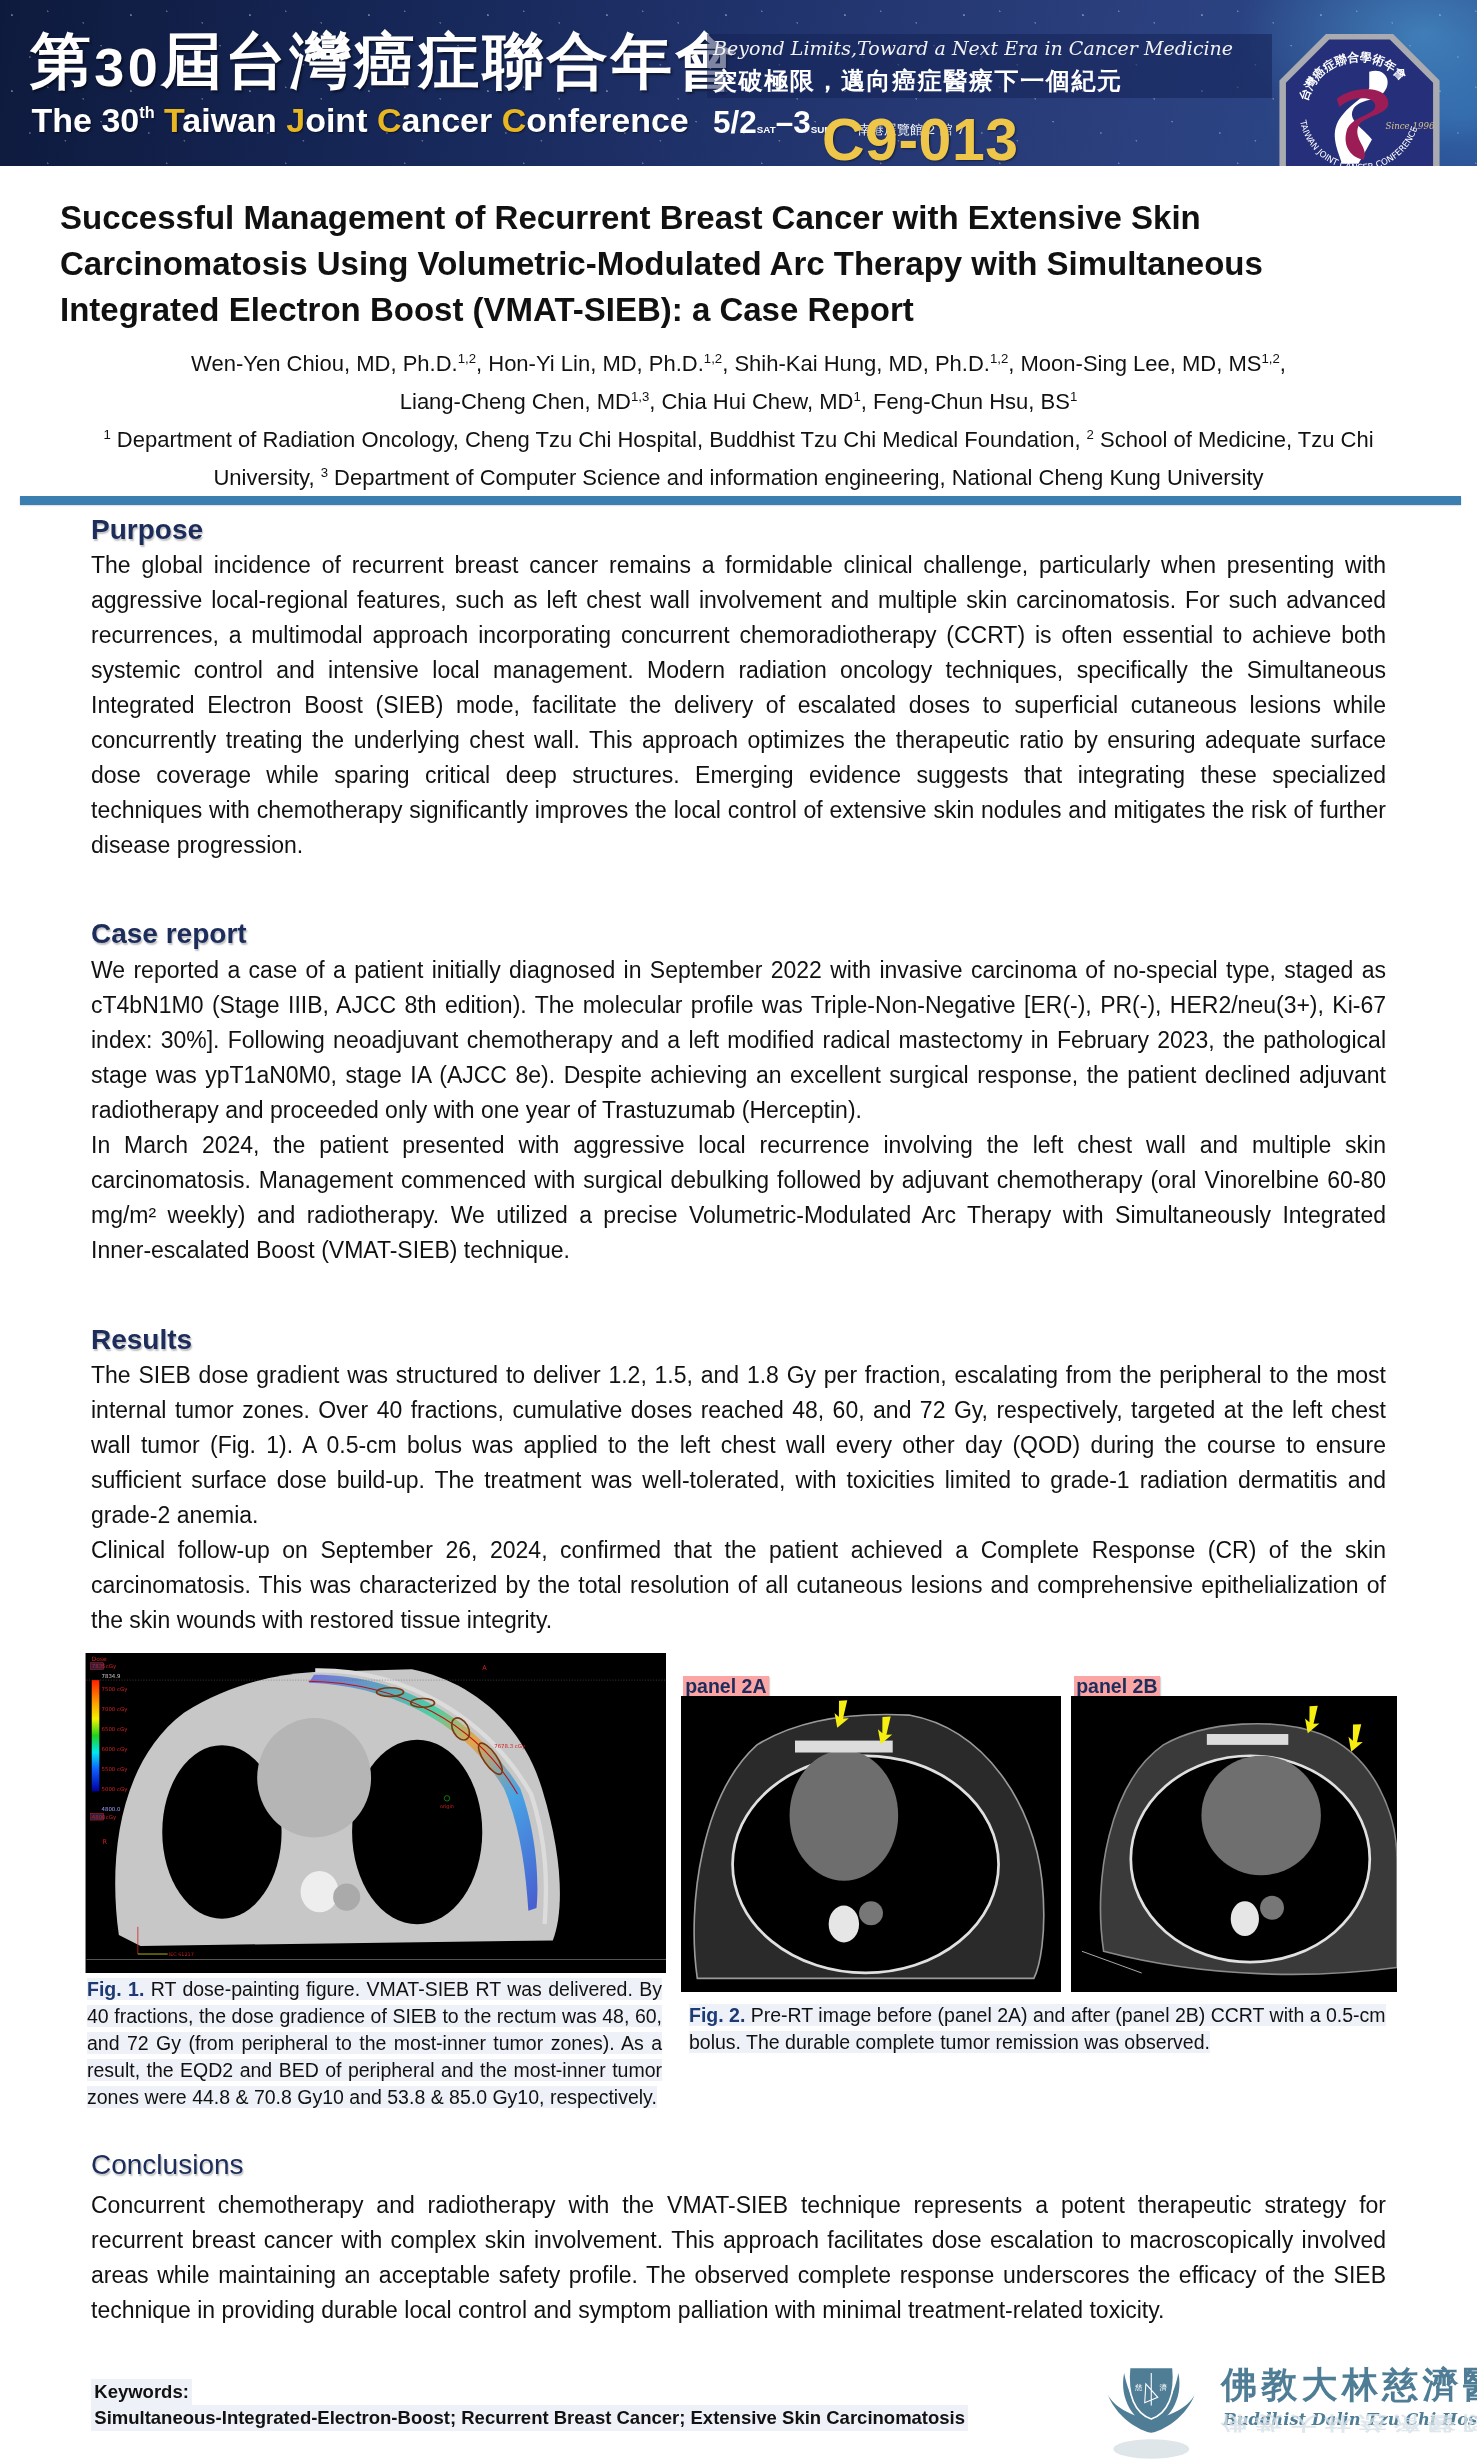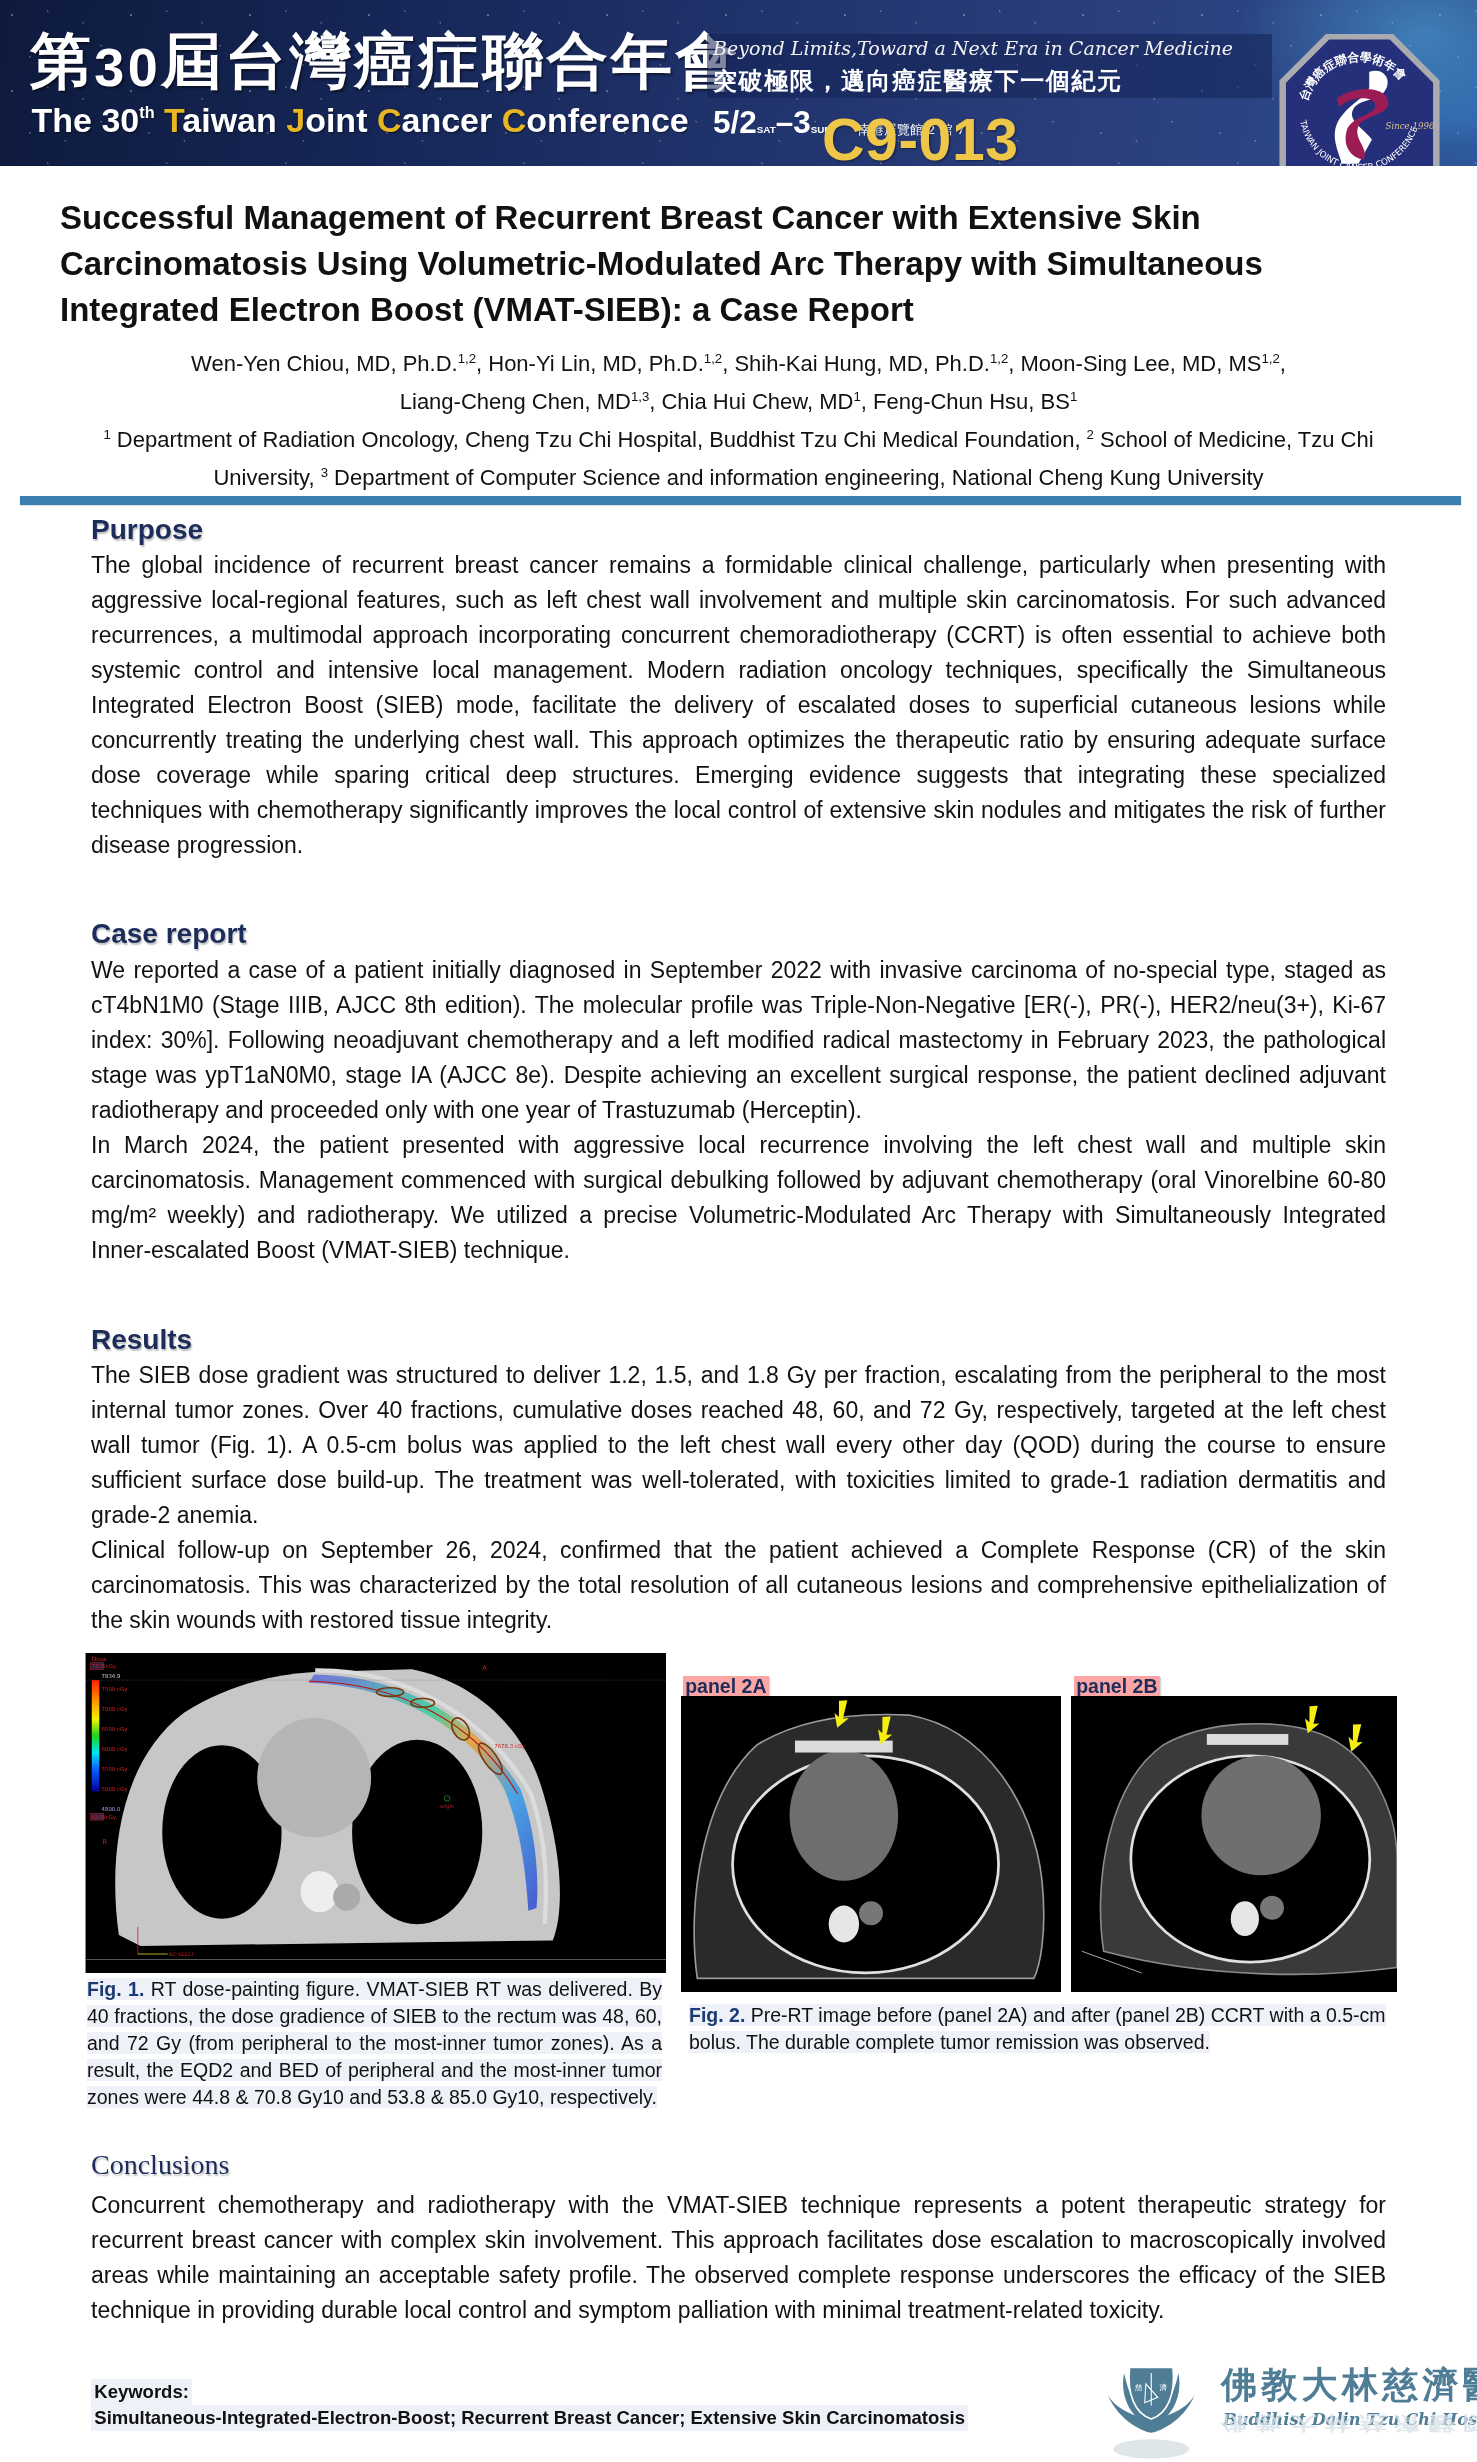--- a/index.html
+++ b/index.html
@@ -96,21 +96,21 @@
     background: #3a7fb0; box-shadow: 0 1.1px 1.6px rgba(0,0,0,0.25);
   }
 
   
   .sec-head {
     position: absolute; left: 91px;
     font-family: "Liberation Sans", sans-serif; font-weight: bold;
     font-size: 28px; color: #1c2c5b; line-height: 1;
     text-shadow: 1.1px 1.6px 1.6px rgba(0,0,0,0.25);
   }
-  .sec-head.light { font-weight: normal; font-family: Liberation Serif, serif; }
+  .sec-head.light { font-weight: normal; }
   .body-text {
     position: absolute; left: 91px; width: 1295px;
     font-size: 23px; line-height: 35px; color: #111;
     text-align: justify;
   }
   .body-text p { margin: 0; }
 
   
   .fig1 {
     position: absolute; left: 85px; top: 1653px; width: 581px; height: 320px;

